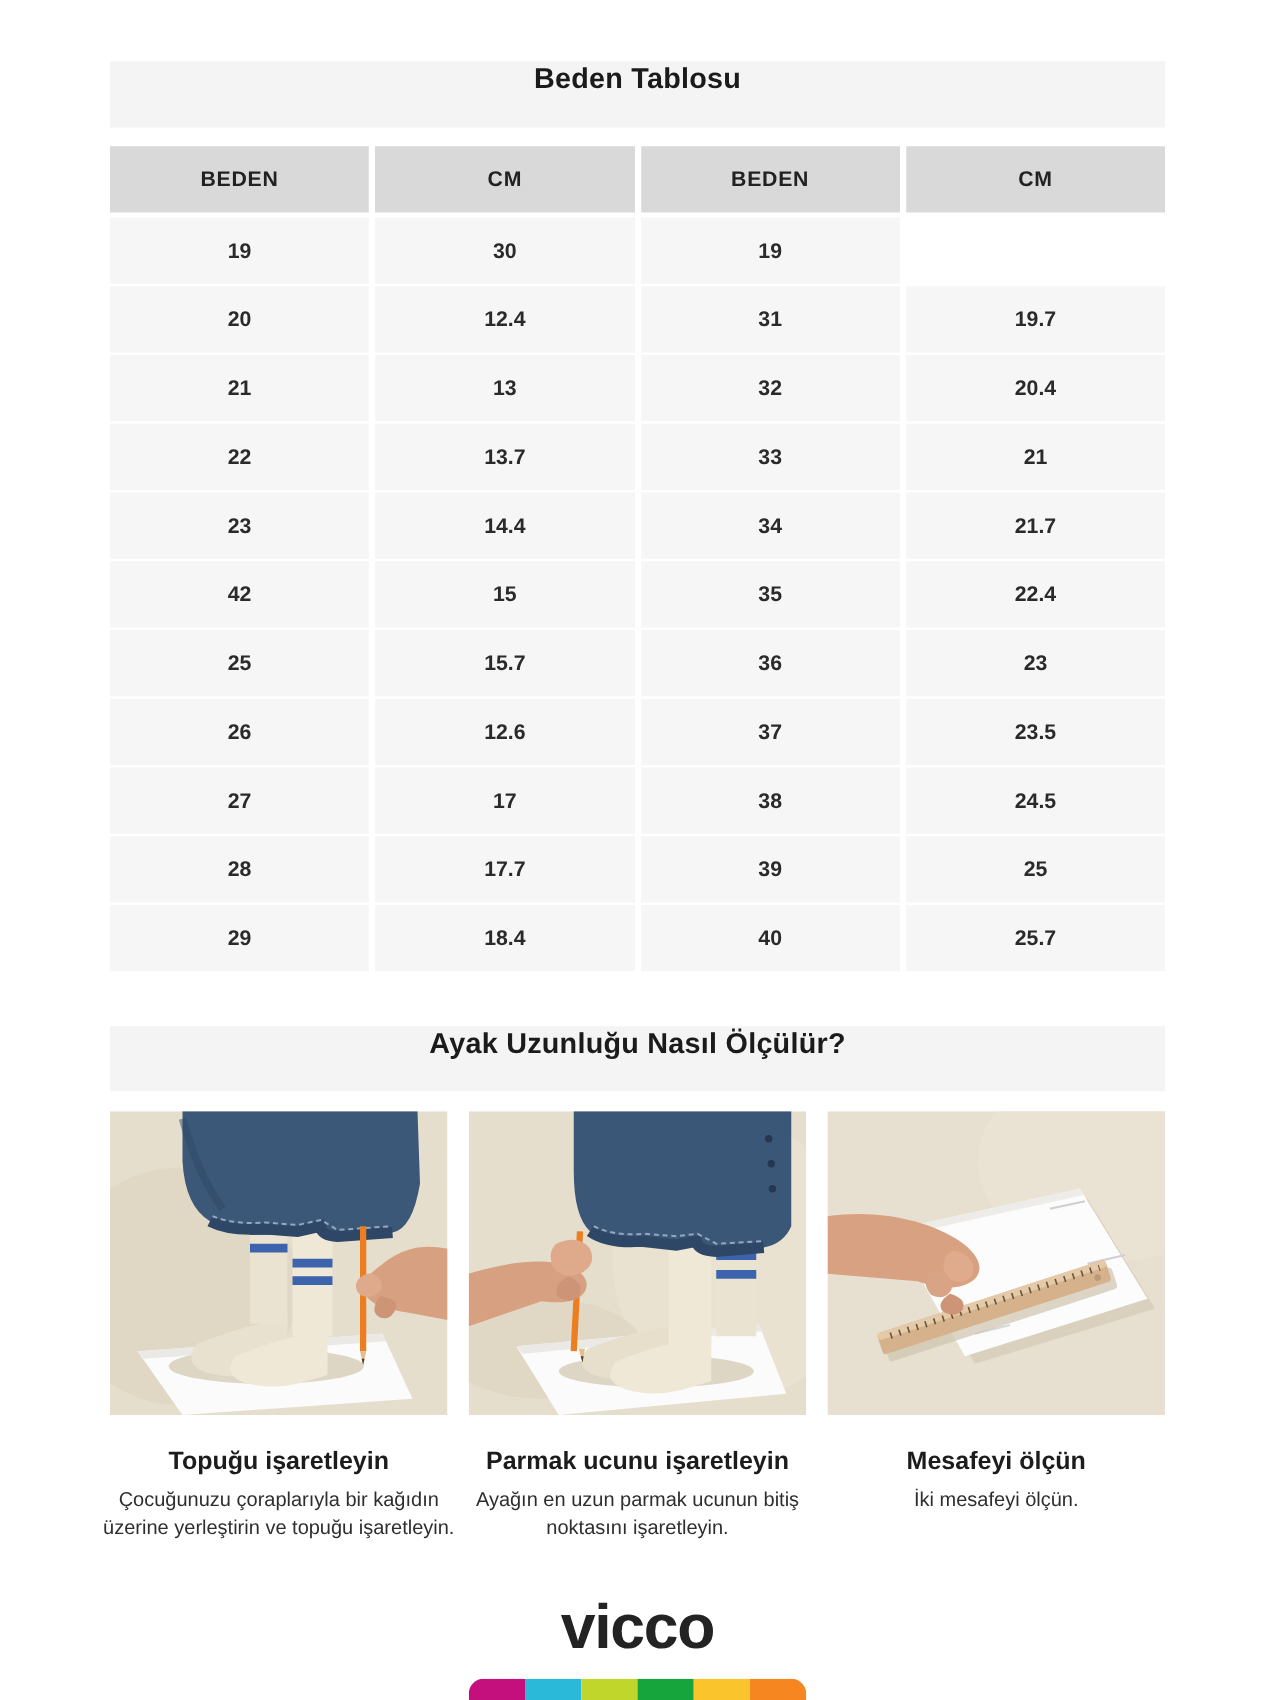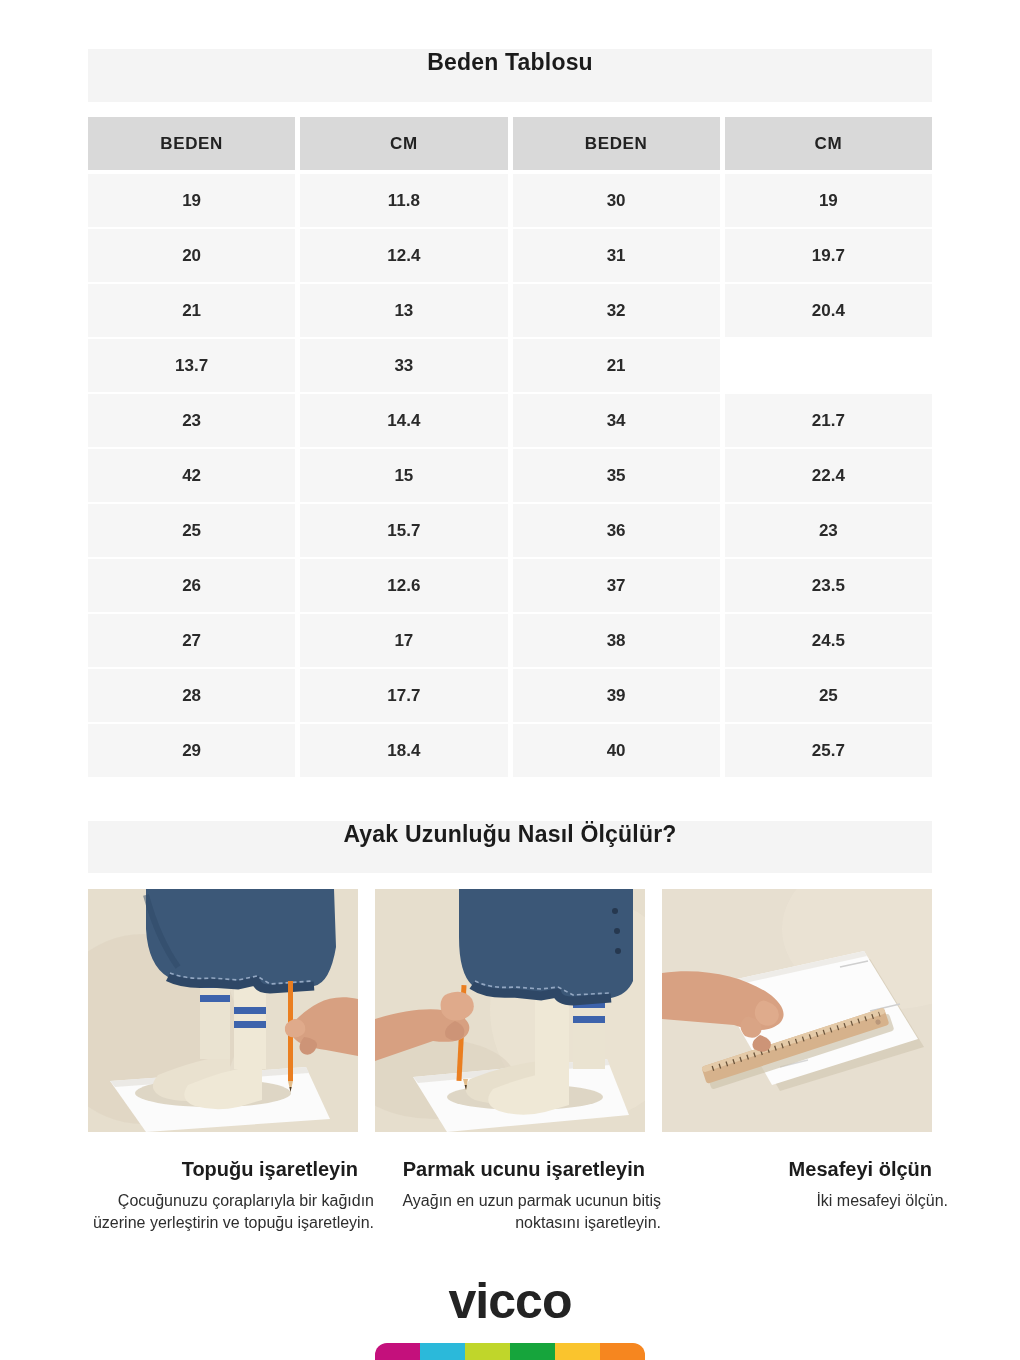--- a/index.html
+++ b/index.html
@@ -31,21 +31,21 @@
   }
   .td {
     height:53px; background:#f6f6f6;
     display:flex; align-items:center; justify-content:center;
     font-size:17px; color:#2a2a2a;
   }
 
   
   .howto-banner { margin-top:44px; height:52px; }
   .figures { margin-top:16px; display:flex; column-gap:17px; }
-  .figure { width:270px; text-align:right; }
+  .figure { width:270px; text-align:center; }
   .figure-image { width:270px; height:243px; display:block; }
   .step-title { margin-top:26px; font-size:20px; font-weight:bold; color:#1c1c1c; }
   .step-desc {
     margin:9px -16px 0 -16px; font-size:16px; line-height:1.38; color:#2e2e2e;
   }
 
   
   .footer { position:absolute; left:0; top:1276px; width:1020px; text-align:center; }
   .logo { font-size:50px; font-weight:bold; letter-spacing:-1px; color:#232323; line-height:1; }
   .color-bar {
@@ -67,37 +67,37 @@
     <div class="size-table">
       <div class="thead">
         <div class="th">BEDEN</div>
         <div class="th">CM</div>
         <div class="th">BEDEN</div>
         <div class="th">CM</div>
       </div>
       <div class="tbody">
           <div class="trow">
             <div class="td">19</div>
-            <div class="td">11.8</div>
             <div class="td">30</div>
             <div class="td">19</div>
           </div>
           <div class="trow">
             <div class="td">20</div>
             <div class="td">12.4</div>
             <div class="td">31</div>
             <div class="td">19.7</div>
           </div>
           <div class="trow">
             <div class="td">21</div>
             <div class="td">13</div>
             <div class="td">32</div>
             <div class="td">20.4</div>
           </div>
           <div class="trow">
+            <div class="td">22</div>
             <div class="td">13.7</div>
             <div class="td">33</div>
             <div class="td">21</div>
           </div>
           <div class="trow">
             <div class="td">23</div>
             <div class="td">14.4</div>
             <div class="td">34</div>
             <div class="td">21.7</div>
           </div>

